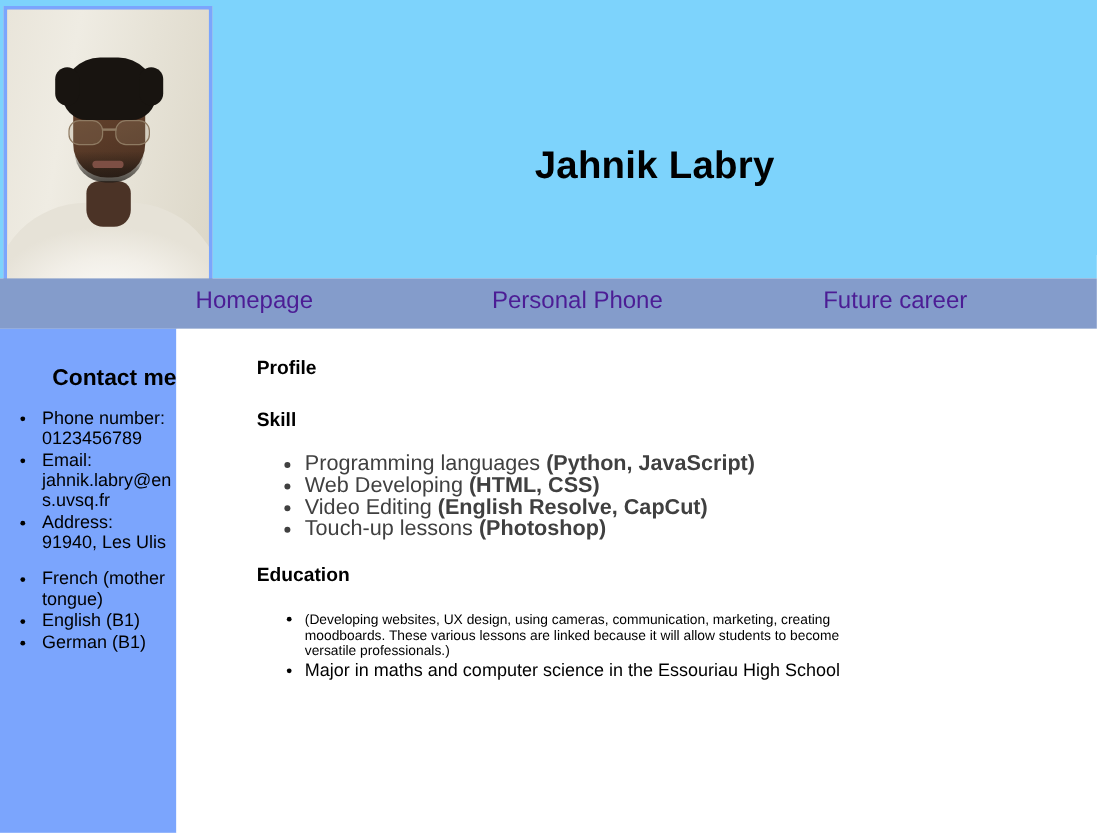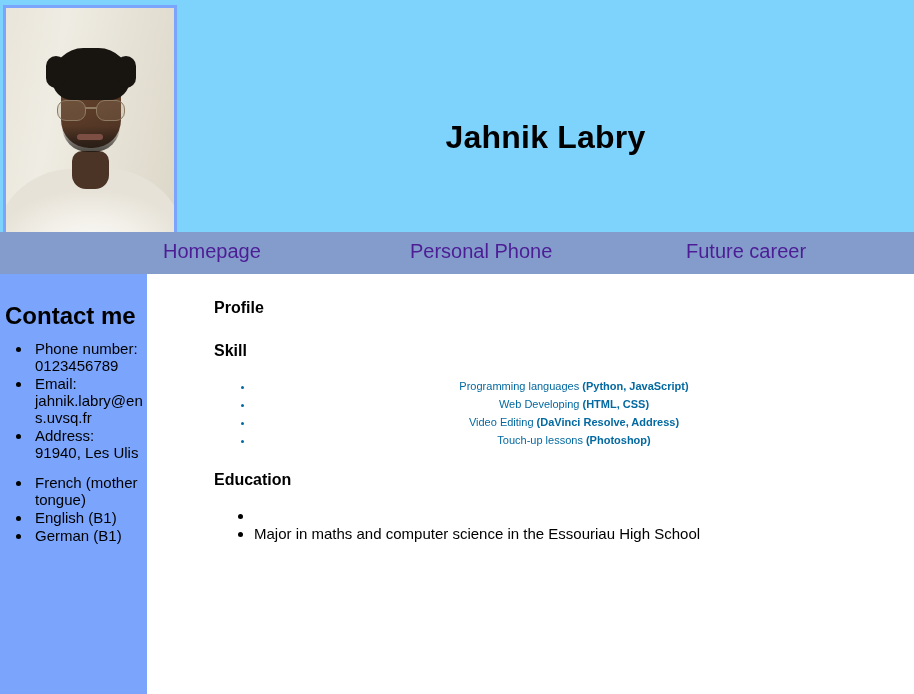--- a/index.html
+++ b/index.html
@@ -191,24 +191,25 @@
     left: 0;
     top: 274px;
     width: 147px;
     height: 420px;
     background: #7ba5fd;
     overflow: hidden;
   }
   .sb-heading {
     margin: 0;
     padding: 0 0 0 5px;
-    font-size: 24px;
+    font-size: 19px;
     font-weight: bold;
     color: #000000;
     line-height: 22px;
+    text-align: right;
   }
   .sb-heading.first { padding-top: 31px; }
   .sb-heading.second { padding-top: 26px; }
   .sb-list {
     margin: 13px 0 0 0;
     padding: 0 4px 0 32px;
     list-style: disc;
   }
   .sb-list li {
     font-size: 15px;
@@ -250,25 +251,24 @@
     line-height: 18px;
     color: #000000;
     max-width: 525px;
   }
   .main-list {
     margin: 14px 0 0 0;
     padding-left: 40px;
     list-style: disc;
   }
   .main-list li {
-    font-size: 11px;
+    font-size: 18px;
     line-height: 17px;
-    color: #0369a1;
+    color: #404040;
     margin-bottom: 1px;
-    text-align: center;
   }
   .edu-list {
     margin: 14px 0 0 0;
     padding-left: 40px;
     list-style: disc;
   }
   .edu-list > li {
     font-size: 15px;
     line-height: 18px;
     color: #000000;
@@ -333,27 +333,28 @@
 
   <main class="main">
     <div class="main-inner">
 
       <h2 class="sec-heading h-profile">Profile</h2>
 
       <h2 class="sec-heading h-skill">Skill</h2>
       <ul class="main-list">
         <li><span>Programming languages </span><b>(Python, JavaScript)</b></li>
         <li><span>Web Developing </span><b>(HTML, CSS)</b></li>
-        <li><span>Video Editing </span><b>(DaVinci Resolve, Address)</b></li>
+        <li><span>Video Editing </span><b>(English Resolve, CapCut)</b></li>
         <li><span>Touch-up lessons </span><b>(Photoshop)</b></li>
       </ul>
 
       <h2 class="sec-heading h-education">Education</h2>
       <ul class="edu-list">
         <li>
+          <p class="edu-note">(Developing websites, UX design, using cameras, communication, marketing, creating moodboards. These various lessons are linked because it will allow students to become versatile professionals.)</p>
         </li>
         <li>Major in maths and computer science in the Essouriau High School</li>
       </ul>
 
     </div>
   </main>
 
 </div>
 
 </body></html>

